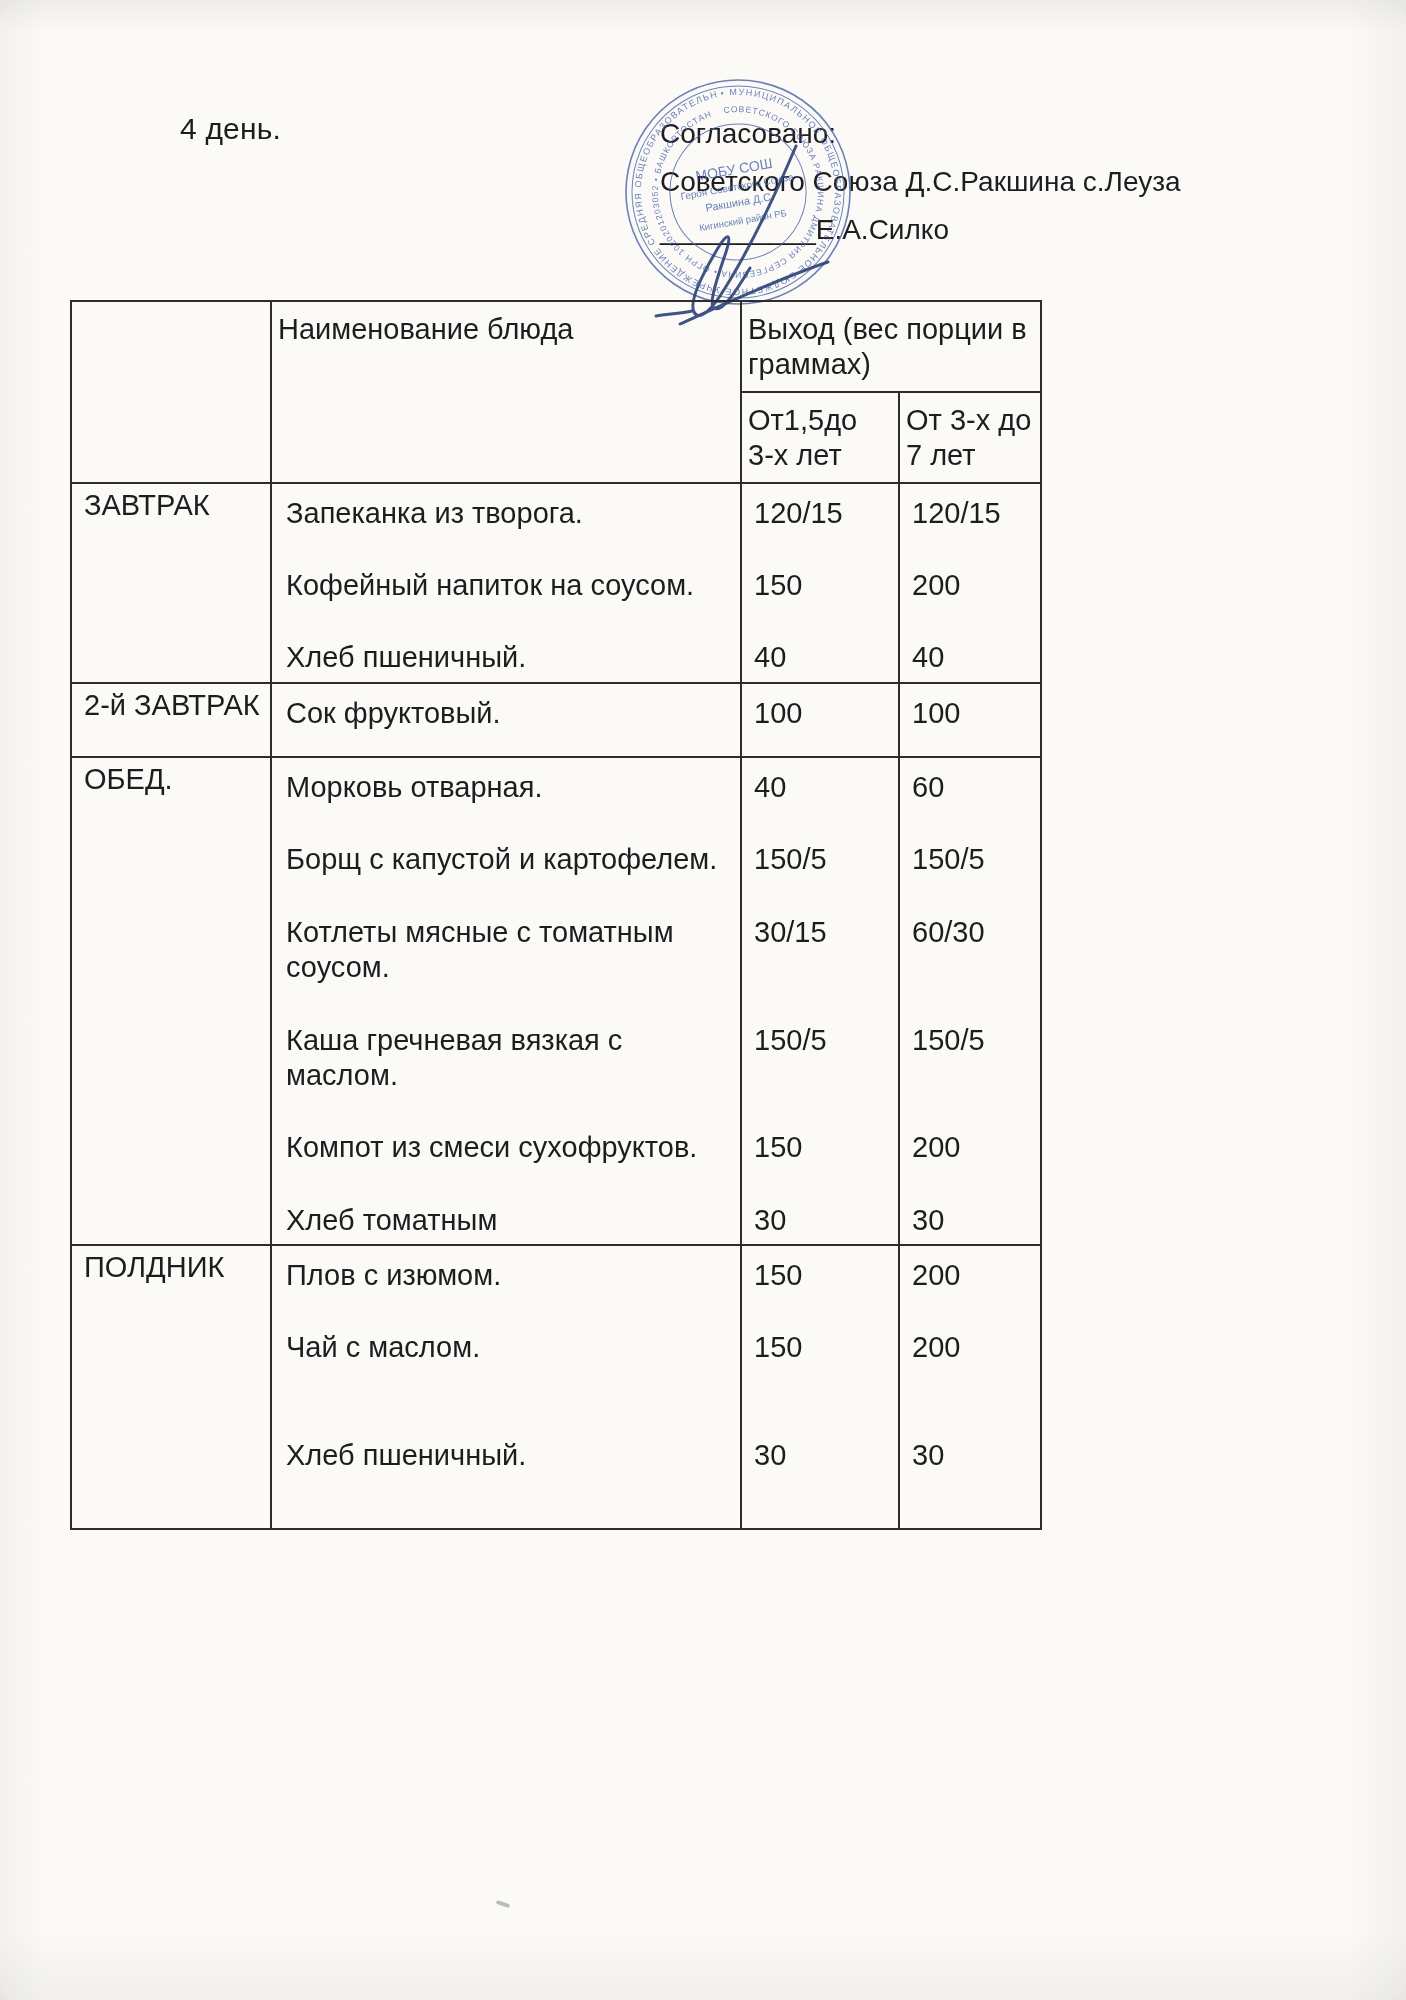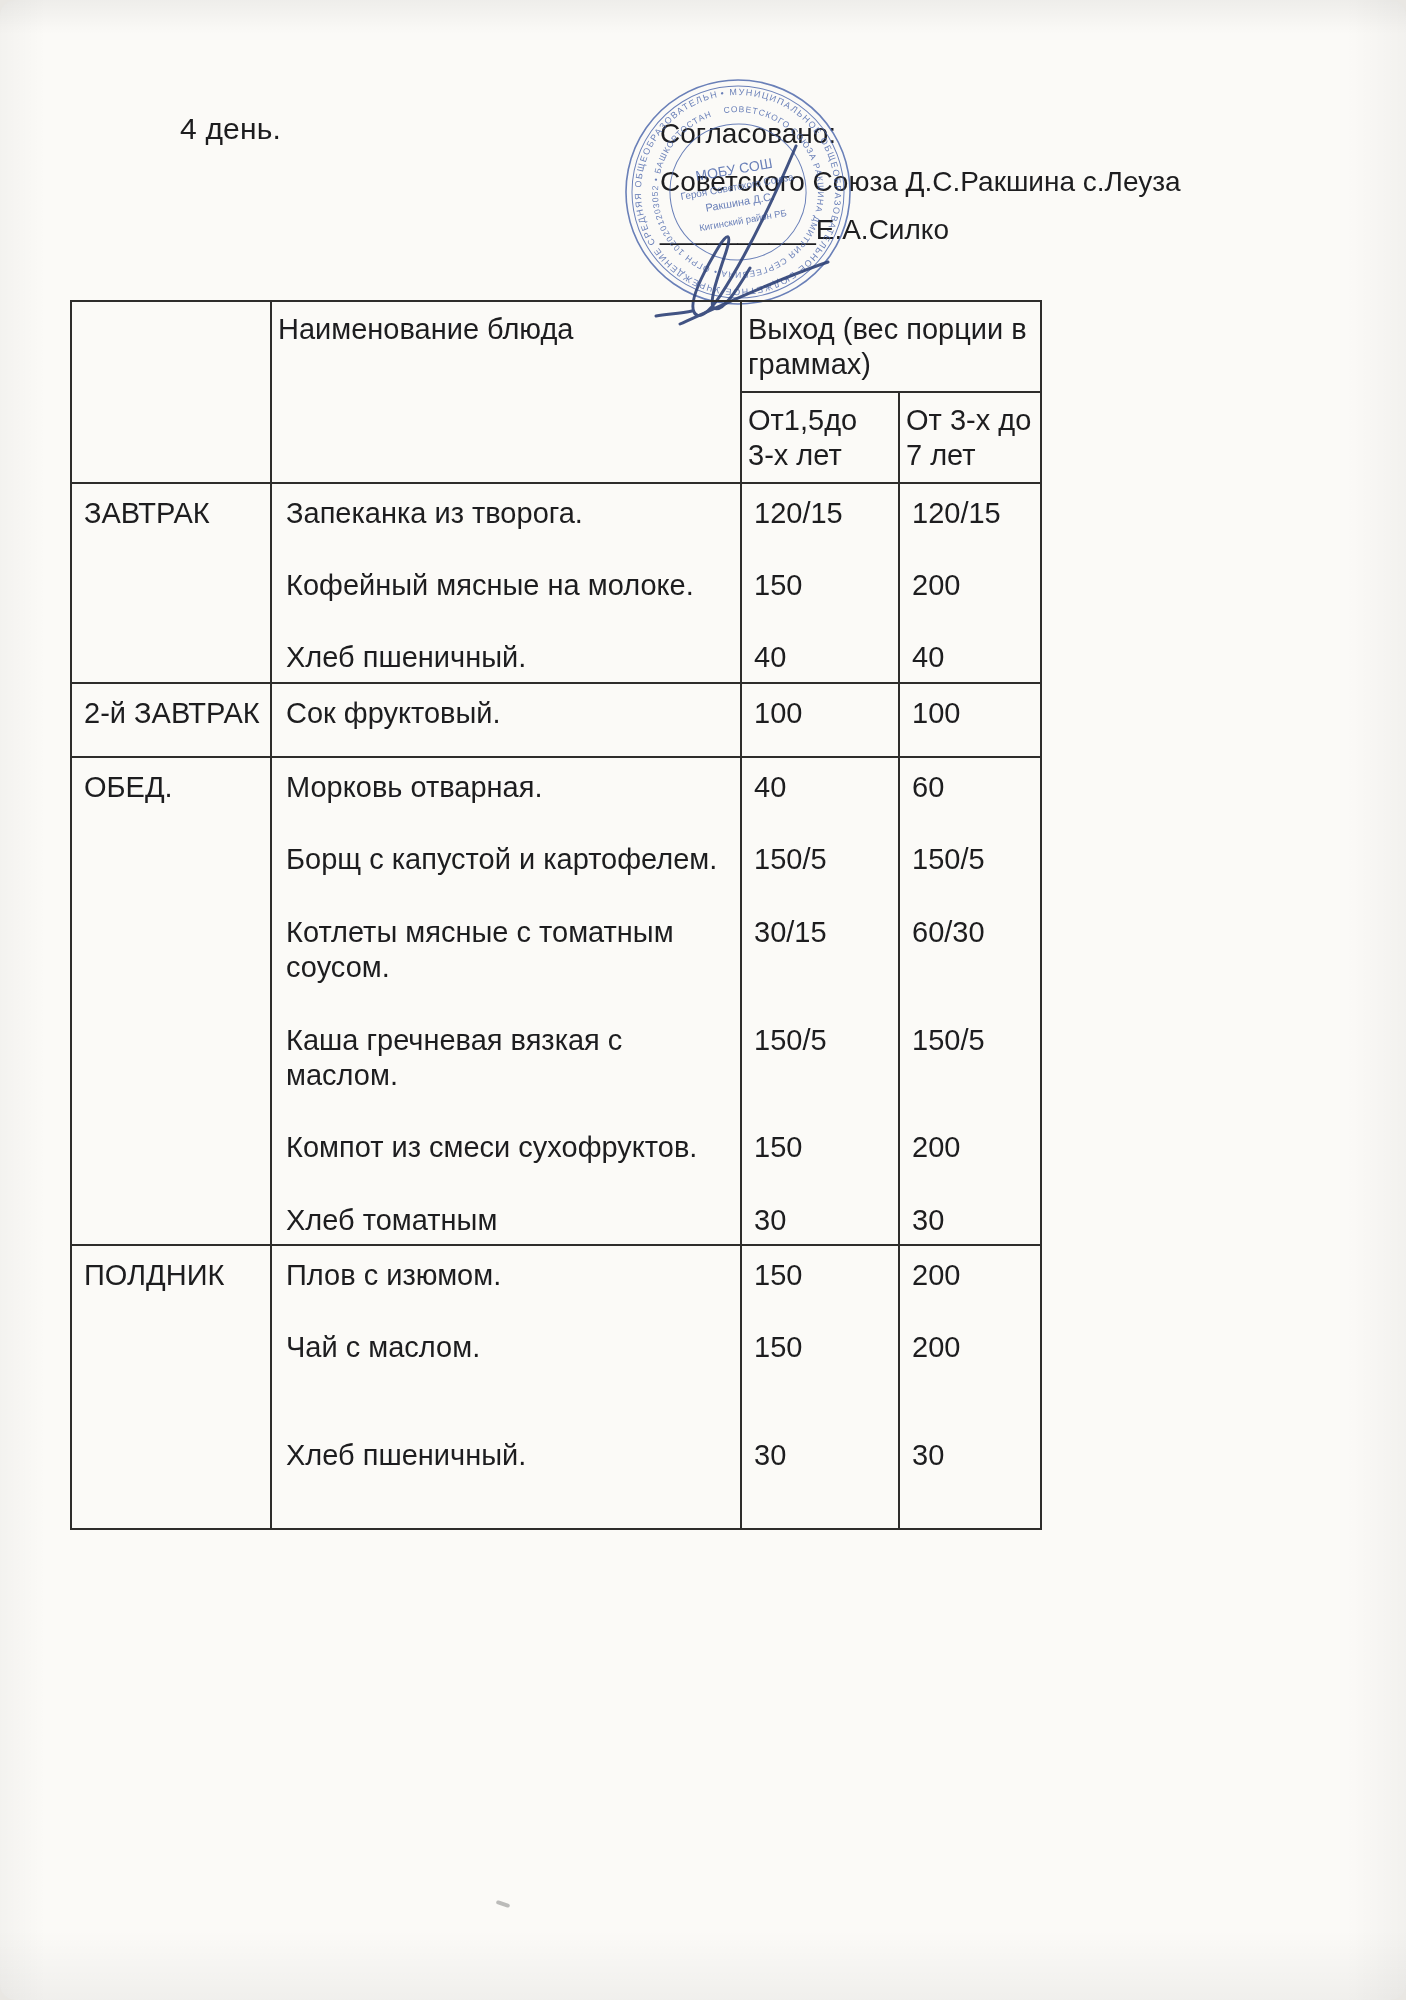--- a/index.html
+++ b/index.html
@@ -48,21 +48,21 @@
     border:2px solid #2e2d2b;
   }
   .menu-table td {
     border-left:2px solid #2e2d2b;
     vertical-align:top;
     overflow:hidden;
   }
   .menu-table tr.sec-start td { border-top:2px solid #2e2d2b; }
   .menu-table td.out-hdr { border-bottom:2px solid #2e2d2b;margin-left:20px; }
   td.hdr-cell   { padding:10px 8px 8px 6px; }
-  td.meal-cell  { padding:12px 6px 8px 12px; }
+  td.meal-cell  { padding:4px 6px 8px 12px; }
   td.dish-cell  { padding:12px 10px 25px 14px; }
   td.val-cell   { padding:12px 6px 25px 12px; }
   tr.sec-last td.dish-cell, tr.sec-last td.val-cell { padding-bottom:6px; }
   tr.pb-lg td.dish-cell, tr.pb-lg td.val-cell { padding-bottom:60px; }
   tr.pb-end td.dish-cell, tr.pb-end td.val-cell { padding-bottom:55px; }
   .artifact {
     position:absolute; left:496px; top:1902px;
     width:14px; height:4px; background:rgba(70,70,70,0.35);
     border-radius:2px; transform:rotate(18deg);
   }
@@ -130,21 +130,21 @@
         <td class="hdr-cell">От 3-х до 7 лет</td>
       </tr>
 
       <tr class="sec-start">
         <td class="meal-cell" rowspan="3">ЗАВТРАК</td>
         <td class="dish-cell">Запеканка из творога.</td>
         <td class="val-cell">120/15</td>
         <td class="val-cell">120/15</td>
       </tr>
       <tr>
-        <td class="dish-cell">Кофейный мясные на молоке.</td>
+        <td class="dish-cell">Кофейный напиток на соусом.</td>
         <td class="val-cell">150</td>
         <td class="val-cell">200</td>
       </tr>
       <tr class="sec-last">
         <td class="dish-cell">Хлеб пшеничный.</td>
         <td class="val-cell">40</td>
         <td class="val-cell">40</td>
       </tr>
 
       <tr class="sec-start">

